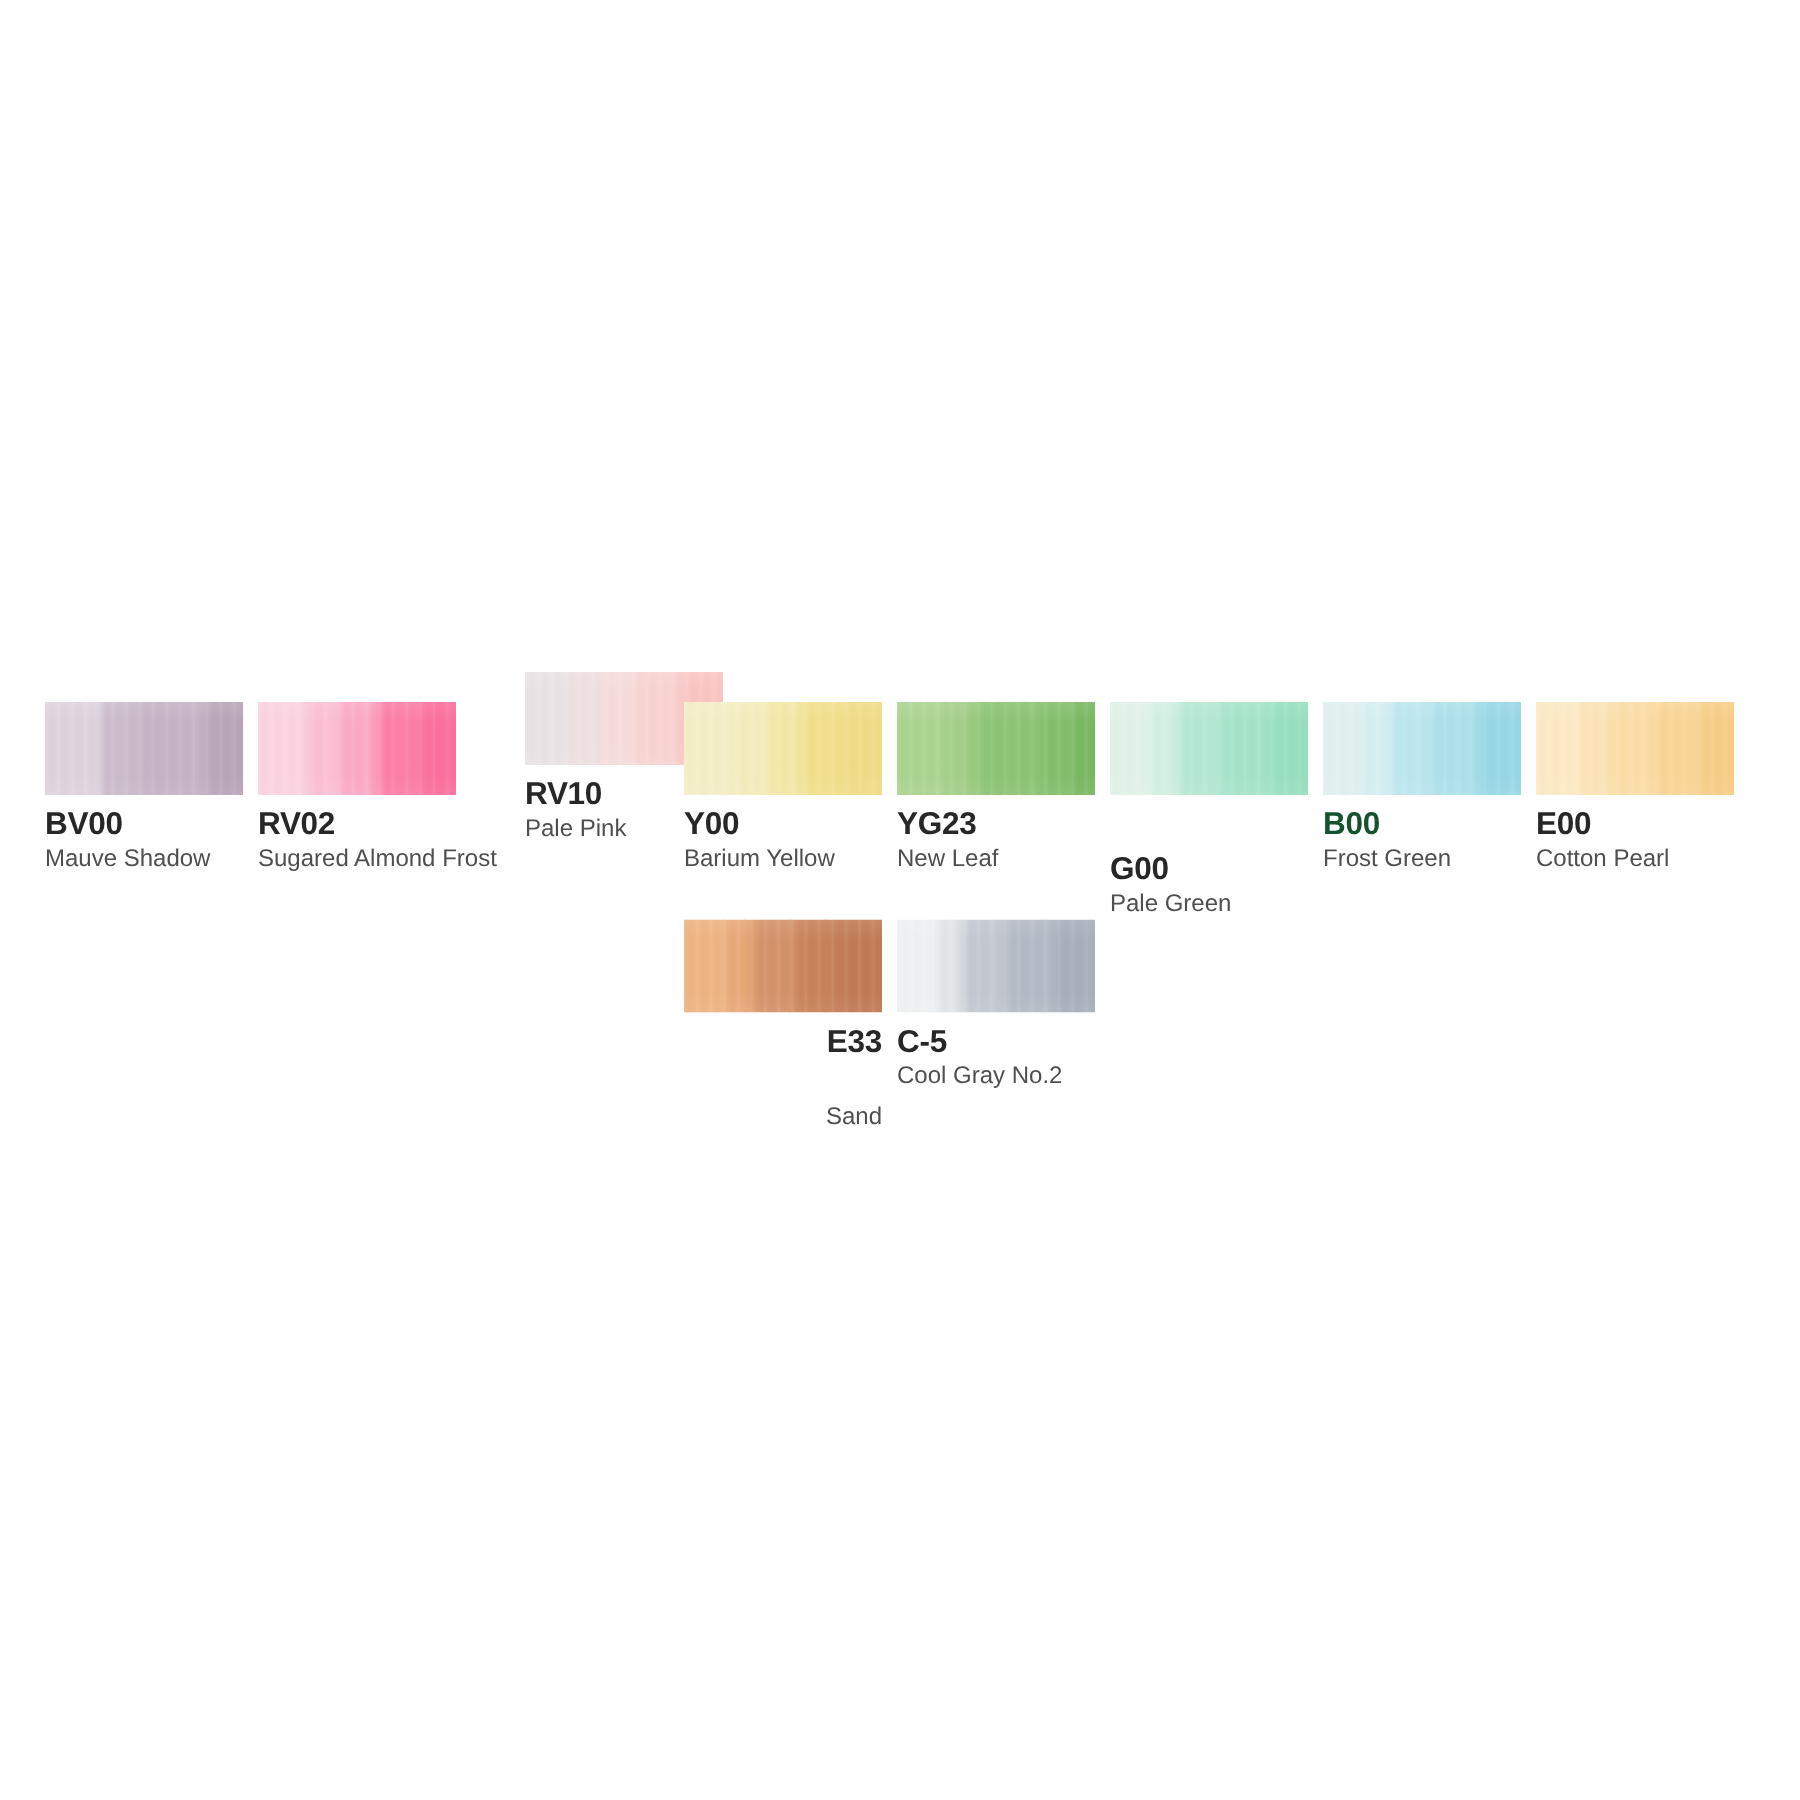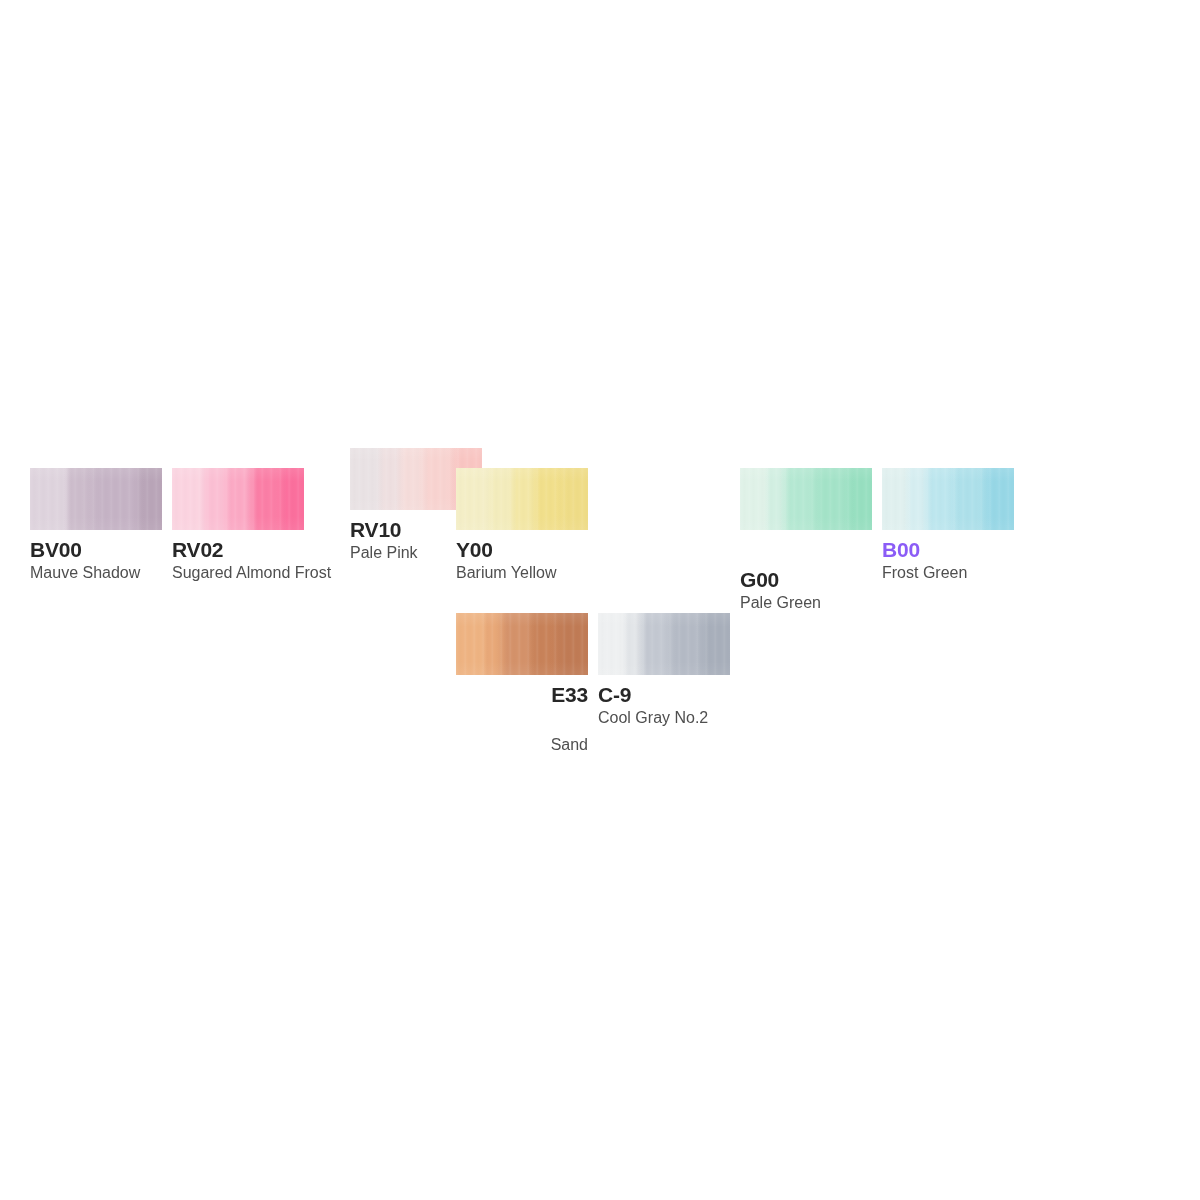--- a/index.html
+++ b/index.html
@@ -134,20 +134,33 @@
         <div class="band" style="left: 30px; width: 22.6px; height: 62px; background: linear-gradient(90deg, rgb(244, 238, 198) 0%, rgb(243, 236, 188) 38%, rgb(243, 236, 188) 100%);"></div>
         <div class="band" style="left: 52px; width: 22.6px; height: 62px; background: linear-gradient(90deg, rgb(243, 236, 188) 0%, rgb(243, 231, 165) 38%, rgb(243, 231, 165) 100%);"></div>
         <div class="band" style="left: 74px; width: 26.6px; height: 62px; background: linear-gradient(90deg, rgb(243, 231, 165) 0%, rgb(241, 223, 139) 38%, rgb(241, 223, 139) 100%);"></div>
         <div class="band" style="left: 100px; width: 32.6px; height: 62px; background: linear-gradient(90deg, rgb(241, 223, 139) 0%, rgb(239, 220, 135) 38%, rgb(239, 220, 135) 100%);"></div>
         <div class="chip-texture" style="width: 132px; height: 62px;"></div>
         <div class="chip-sheen" style="width: 132px; height: 62px;"></div>
       </div>
       <div class="swatch-code" style="color: rgb(39, 39, 39);">Y00</div>
       <div class="swatch-name" style="color: rgb(79, 79, 79);">Barium Yellow</div>
     </div>
+    <div class="swatch-cell" style="left: 598px; top: 468px;">
+      <div class="swatch-chip" style="width: 132px; height: 62px;">
+        <div class="band" style="left: 0px; width: 28.6px; height: 62px; background: linear-gradient(90deg, rgb(171, 212, 144) 0%, rgb(171, 212, 144) 38%, rgb(171, 212, 144) 100%);"></div>
+        <div class="band" style="left: 28px; width: 14.6px; height: 62px; background: linear-gradient(90deg, rgb(171, 212, 144) 0%, rgb(164, 207, 137) 38%, rgb(164, 207, 137) 100%);"></div>
+        <div class="band" style="left: 42px; width: 50.6px; height: 62px; background: linear-gradient(90deg, rgb(164, 207, 137) 0%, rgb(140, 196, 116) 38%, rgb(140, 196, 116) 100%);"></div>
+        <div class="band" style="left: 92px; width: 22.6px; height: 62px; background: linear-gradient(90deg, rgb(140, 196, 116) 0%, rgb(131, 191, 108) 38%, rgb(131, 191, 108) 100%);"></div>
+        <div class="band" style="left: 114px; width: 18.6px; height: 62px; background: linear-gradient(90deg, rgb(131, 191, 108) 0%, rgb(121, 184, 97) 38%, rgb(121, 184, 97) 100%);"></div>
+        <div class="chip-texture" style="width: 132px; height: 62px;"></div>
+        <div class="chip-sheen" style="width: 132px; height: 62px;"></div>
+      </div>
+      <div class="swatch-code" style="color: rgb(39, 39, 39);">YG23</div>
+      <div class="swatch-name" style="color: rgb(79, 79, 79);">New Leaf</div>
+    </div>
     <div class="swatch-cell" style="left: 740px; top: 468px;">
       <div class="swatch-chip" style="width: 132px; height: 62px;">
         <div class="band" style="left: 0px; width: 24.6px; height: 62px; background: linear-gradient(90deg, rgb(224, 242, 232) 0%, rgb(224, 242, 232) 38%, rgb(224, 242, 232) 100%);"></div>
         <div class="band" style="left: 24px; width: 16.6px; height: 62px; background: linear-gradient(90deg, rgb(224, 242, 232) 0%, rgb(210, 239, 226) 38%, rgb(210, 239, 226) 100%);"></div>
         <div class="band" style="left: 40px; width: 28.6px; height: 62px; background: linear-gradient(90deg, rgb(210, 239, 226) 0%, rgb(180, 232, 210) 38%, rgb(180, 232, 210) 100%);"></div>
         <div class="band" style="left: 68px; width: 34.6px; height: 62px; background: linear-gradient(90deg, rgb(180, 232, 210) 0%, rgb(164, 227, 200) 38%, rgb(164, 227, 200) 100%);"></div>
         <div class="band" style="left: 102px; width: 30.6px; height: 62px; background: linear-gradient(90deg, rgb(164, 227, 200) 0%, rgb(151, 223, 192) 38%, rgb(151, 223, 192) 100%);"></div>
         <div class="chip-texture" style="width: 132px; height: 62px;"></div>
         <div class="chip-sheen" style="width: 132px; height: 62px;"></div>
       </div>
@@ -157,22 +170,35 @@
     <div class="swatch-cell" style="left: 882px; top: 468px;">
       <div class="swatch-chip" style="width: 132px; height: 62px;">
         <div class="band" style="left: 0px; width: 22.6px; height: 62px; background: linear-gradient(90deg, rgb(224, 240, 239) 0%, rgb(224, 240, 239) 38%, rgb(224, 240, 239) 100%);"></div>
         <div class="band" style="left: 22px; width: 18.6px; height: 62px; background: linear-gradient(90deg, rgb(224, 240, 239) 0%, rgb(214, 238, 241) 38%, rgb(214, 238, 241) 100%);"></div>
         <div class="band" style="left: 40px; width: 26.6px; height: 62px; background: linear-gradient(90deg, rgb(214, 238, 241) 0%, rgb(188, 230, 238) 38%, rgb(188, 230, 238) 100%);"></div>
         <div class="band" style="left: 66px; width: 30.6px; height: 62px; background: linear-gradient(90deg, rgb(188, 230, 238) 0%, rgb(173, 224, 234) 38%, rgb(173, 224, 234) 100%);"></div>
         <div class="band" style="left: 96px; width: 36.6px; height: 62px; background: linear-gradient(90deg, rgb(173, 224, 234) 0%, rgb(151, 215, 230) 38%, rgb(151, 215, 230) 100%);"></div>
         <div class="chip-texture" style="width: 132px; height: 62px;"></div>
         <div class="chip-sheen" style="width: 132px; height: 62px;"></div>
       </div>
-      <div class="swatch-code" style="color: #8b5cf6;">B00</div>
+      <div class="swatch-code" style="color: #14532d;">B00</div>
       <div class="swatch-name" style="color: rgb(79, 79, 79);">Frost Green</div>
+    </div>
+    <div class="swatch-cell" style="left: 1024px; top: 468px;">
+      <div class="swatch-chip" style="width: 132px; height: 62px;">
+        <div class="band" style="left: 0px; width: 26.6px; height: 62px; background: linear-gradient(90deg, rgb(252, 233, 196) 0%, rgb(252, 233, 196) 38%, rgb(252, 233, 196) 100%);"></div>
+        <div class="band" style="left: 26px; width: 18.6px; height: 62px; background: linear-gradient(90deg, rgb(252, 233, 196) 0%, rgb(251, 227, 182) 38%, rgb(251, 227, 182) 100%);"></div>
+        <div class="band" style="left: 44px; width: 28.6px; height: 62px; background: linear-gradient(90deg, rgb(251, 227, 182) 0%, rgb(251, 221, 166) 38%, rgb(251, 221, 166) 100%);"></div>
+        <div class="band" style="left: 72px; width: 32.6px; height: 62px; background: linear-gradient(90deg, rgb(251, 221, 166) 0%, rgb(249, 213, 150) 38%, rgb(249, 213, 150) 100%);"></div>
+        <div class="band" style="left: 104px; width: 28.6px; height: 62px; background: linear-gradient(90deg, rgb(249, 213, 150) 0%, rgb(247, 205, 134) 38%, rgb(247, 205, 134) 100%);"></div>
+        <div class="chip-texture" style="width: 132px; height: 62px;"></div>
+        <div class="chip-sheen" style="width: 132px; height: 62px;"></div>
+      </div>
+      <div class="swatch-code" style="color: rgb(39, 39, 39);">E00</div>
+      <div class="swatch-name" style="color: rgb(79, 79, 79);">Cotton Pearl</div>
     </div>
     <div class="swatch-cell" style="left: 456px; top: 613px; text-align: right;">
       <div class="swatch-chip" style="width: 132px; height: 62px;">
         <div class="band" style="left: 0px; width: 26.6px; height: 62px; background: linear-gradient(90deg, rgb(238, 179, 130) 0%, rgb(238, 179, 130) 38%, rgb(238, 179, 130) 100%);"></div>
         <div class="band" style="left: 26px; width: 14.6px; height: 62px; background: linear-gradient(90deg, rgb(238, 179, 130) 0%, rgb(232, 168, 120) 38%, rgb(232, 168, 120) 100%);"></div>
         <div class="band" style="left: 40px; width: 30.6px; height: 62px; background: linear-gradient(90deg, rgb(232, 168, 120) 0%, rgb(212, 146, 106) 38%, rgb(212, 146, 106) 100%);"></div>
         <div class="band" style="left: 70px; width: 24.6px; height: 62px; background: linear-gradient(90deg, rgb(212, 146, 106) 0%, rgb(200, 130, 89) 38%, rgb(200, 130, 89) 100%);"></div>
         <div class="band" style="left: 94px; width: 38.6px; height: 62px; background: linear-gradient(90deg, rgb(200, 130, 89) 0%, rgb(192, 123, 85) 38%, rgb(192, 123, 85) 100%);"></div>
         <div class="chip-texture" style="width: 132px; height: 62px;"></div>
         <div class="chip-sheen" style="width: 132px; height: 62px;"></div>
@@ -183,16 +209,16 @@
     <div class="swatch-cell" style="left: 598px; top: 613px;">
       <div class="swatch-chip" style="width: 132px; height: 62px;">
         <div class="band" style="left: 0px; width: 24.6px; height: 62px; background: linear-gradient(90deg, rgb(238, 240, 241) 0%, rgb(238, 240, 241) 38%, rgb(238, 240, 241) 100%);"></div>
         <div class="band" style="left: 24px; width: 14.6px; height: 62px; background: linear-gradient(90deg, rgb(238, 240, 241) 0%, rgb(226, 229, 232) 38%, rgb(226, 229, 232) 100%);"></div>
         <div class="band" style="left: 38px; width: 28.6px; height: 62px; background: linear-gradient(90deg, rgb(226, 229, 232) 0%, rgb(195, 200, 209) 38%, rgb(195, 200, 209) 100%);"></div>
         <div class="band" style="left: 66px; width: 32.6px; height: 62px; background: linear-gradient(90deg, rgb(195, 200, 209) 0%, rgb(180, 186, 197) 38%, rgb(180, 186, 197) 100%);"></div>
         <div class="band" style="left: 98px; width: 34.6px; height: 62px; background: linear-gradient(90deg, rgb(180, 186, 197) 0%, rgb(168, 175, 187) 38%, rgb(168, 175, 187) 100%);"></div>
         <div class="chip-texture" style="width: 132px; height: 62px;"></div>
         <div class="chip-sheen" style="width: 132px; height: 62px;"></div>
       </div>
-      <div class="swatch-code" style="color: rgb(39, 39, 39);">C-9</div>
+      <div class="swatch-code" style="color: rgb(39, 39, 39);">C-5</div>
       <div class="swatch-name" style="color: rgb(79, 79, 79);">Cool Gray No.2</div>
     </div>
   </div>
 
 </body></html>

